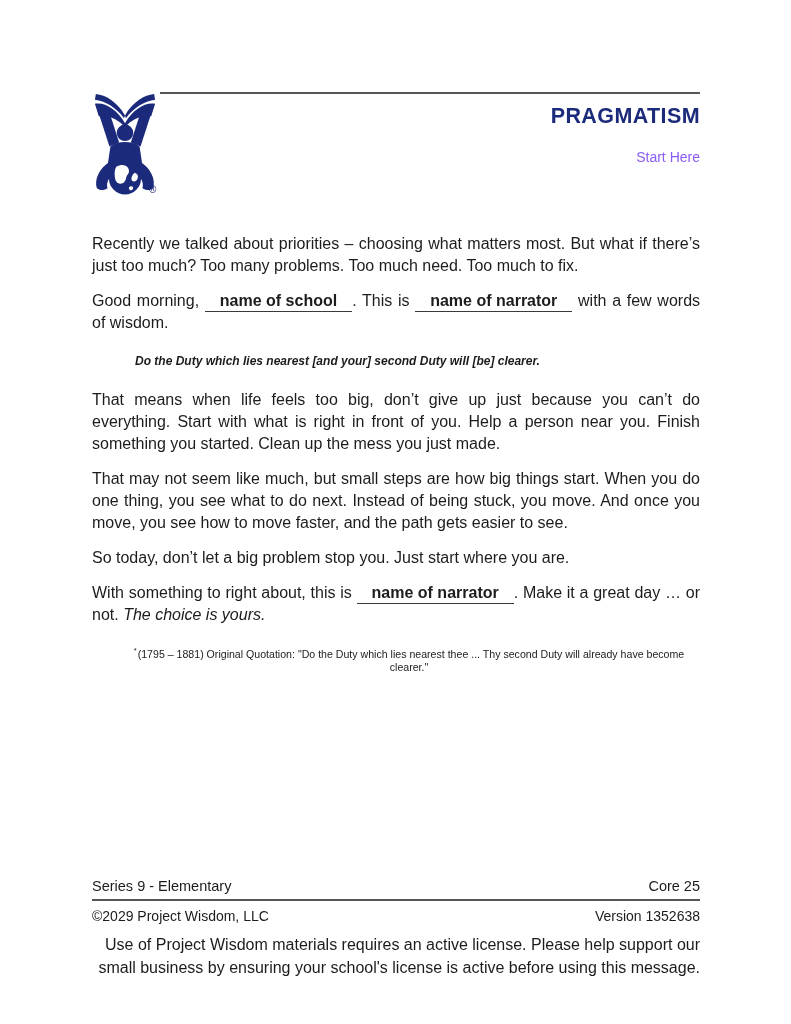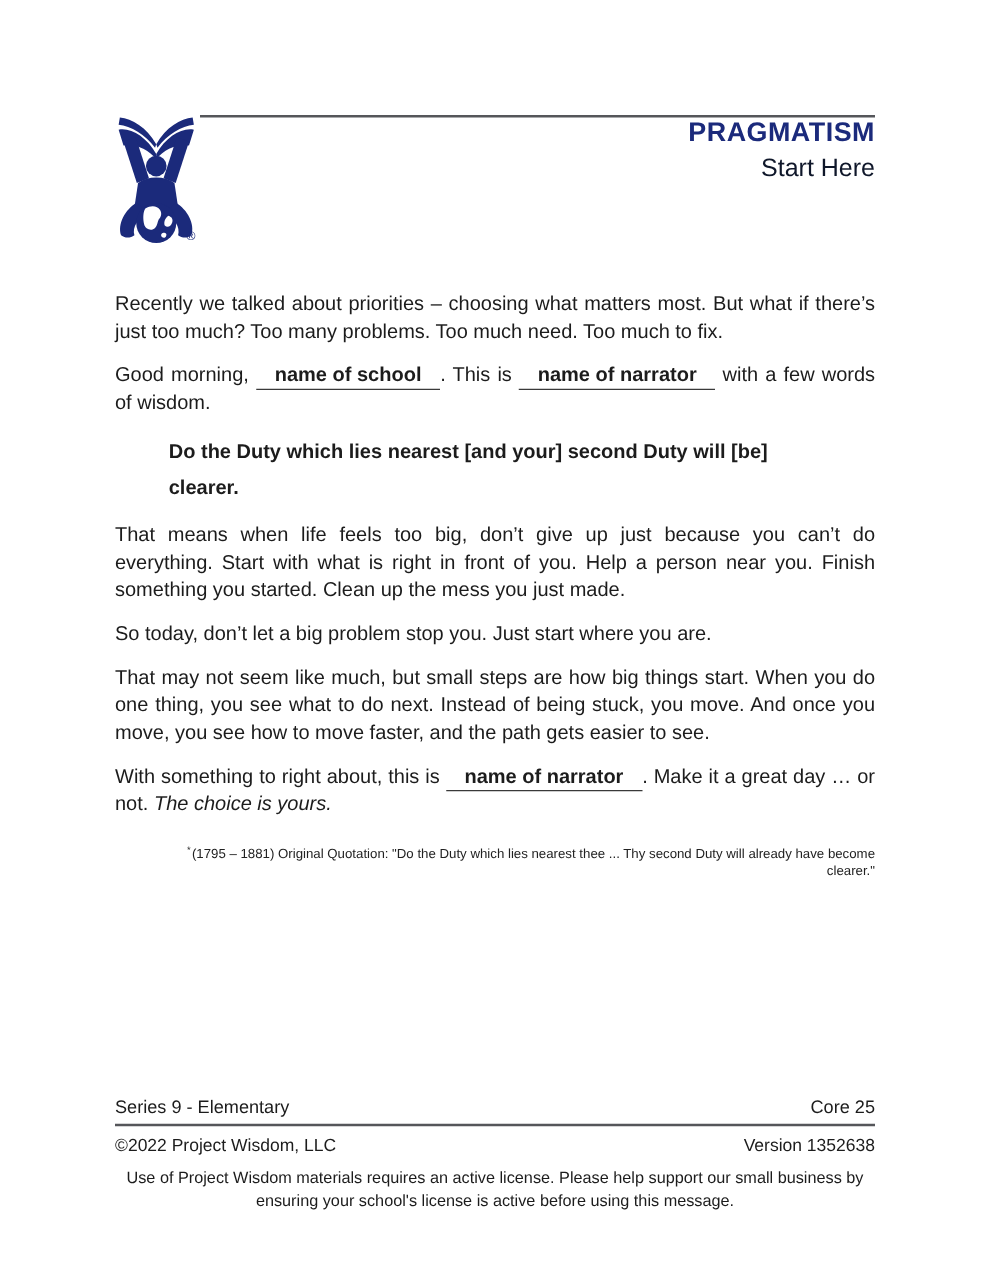--- a/index.html
+++ b/index.html
@@ -28,65 +28,66 @@
     position: absolute;
     left: 57px;
     top: 93px;
     font-size: 10px;
     color: #1b2a7b;
     line-height: 1;
   }
   .header-right {
     margin-left: 68px;
     border-top: 2px solid #55565a;
-    padding-top: 0;
+    padding-top: 10px;
     text-align: right;
   }
   .doc-title {
     font-size: 21.5px;
     font-weight: bold;
     color: #1b2a7b;
     letter-spacing: 0.4px;
     line-height: 1.15;
   }
   .doc-subtitle {
-    font-size: 20px;
-    color: #0f172a;
-    margin-top: 5px;
+    font-size: 14px;
+    color: #8b5cf6;
+    margin-top: 20px;
   }
   
   .script-body p {
     font-size: 16px;
     line-height: 22px;
     text-align: justify;
     margin: 0 0 13px 0;
   }
   .blank {
     display: inline-block;
     font-weight: bold;
     border-bottom: 1.6px solid #3a3a3a;
     padding: 0 15px;
     line-height: 20px;
     white-space: nowrap;
   }
   .quote {
-    font-size: 16px;
+    font-size: 12px;
     font-weight: bold;
+    font-style: italic;
     text-align: left;
     margin: 2px 0 13px 43px;
     max-width: 497px;
     line-height: 29px;
   }
   .italic-phrase { font-style: italic; }
   .footnote {
     margin: 20px 0 0 26px;
     font-size: 10.6px;
     line-height: 1.3;
     color: #222222;
-    text-align: right;
+    text-align: center;
   }
   .footnote sup { font-size: 7.5px; vertical-align: super; margin-right: 1px; }
   
   .footer {
     position: absolute;
     left: 92px;
     right: 91px;
     top: 878px;
   }
   .footer-row1 {
@@ -98,25 +99,25 @@
     border-bottom: 2px solid #55565a;
   }
   .footer-row2 {
     display: flex;
     justify-content: space-between;
     align-items: baseline;
     font-size: 14px;
     margin-top: 7px;
   }
   .license {
-    font-size: 13px;
+    font-size: 16px;
     line-height: 1.45;
     margin-top: 9px;
     color: #1c1c1c;
-    text-align: center;
+    text-align: right;
   }
 </style>
 </head>
 <body>
 
 <div class="page">
   <div class="content">
 
     <div class="header">
       <div class="logo-wrap">
@@ -163,37 +164,37 @@
       <p><span>Good morning,</span>
         <span class="blank">name of school</span><span>. This is</span>
         <span class="blank">name of narrator</span>
         <span>with a few words of wisdom.</span></p>
 
 
       <div class="quote">Do the Duty which lies nearest [and your] second Duty will [be] clearer.</div>
 
       <p>That means when life feels too big, don’t give up just because you can’t do everything. Start with what is right in front of you. Help a person near you. Finish something you started. Clean up the mess you just made.</p>
 
+      <p>That may not seem like much, but small steps are how big things start. When you do one thing, you see what to do next. Instead of being stuck, you move. And once you move, you see how to move faster, and the path gets easier to see.</p>
+
       <p>So today, don’t let a big problem stop you. Just start where you are.</p>
-
-      <p>That may not seem like much, but small steps are how big things start. When you do one thing, you see what to do next. Instead of being stuck, you move. And once you move, you see how to move faster, and the path gets easier to see.</p>
 
       <p><span>With something to right about, this is</span>
         <span class="blank">name of narrator</span><span>. Make it a great day … or not.</span>
         <em class="italic-phrase">The choice is yours.</em></p>
 
       <div class="footnote"><sup>*</sup><span>(1795 – 1881) Original Quotation: "Do the Duty which lies nearest thee ... Thy second Duty will already have become clearer."</span></div>
 
     </div>
   </div>
 
   <div class="footer">
     <div class="footer-row1">
       <span>Series 9 - Elementary</span>
       <span>Core 25</span>
     </div>
     <div class="footer-row2">
-      <span>©2022 Project Wisdom, LLC</span>
+      <span>©2029 Project Wisdom, LLC</span>
       <span>Version 1352638</span>
     </div>
     <div class="license">Use of Project Wisdom materials requires an active license. Please help support our small business by ensuring your school's license is active before using this message.</div>
   </div>
 </div>
 
 </body></html>

